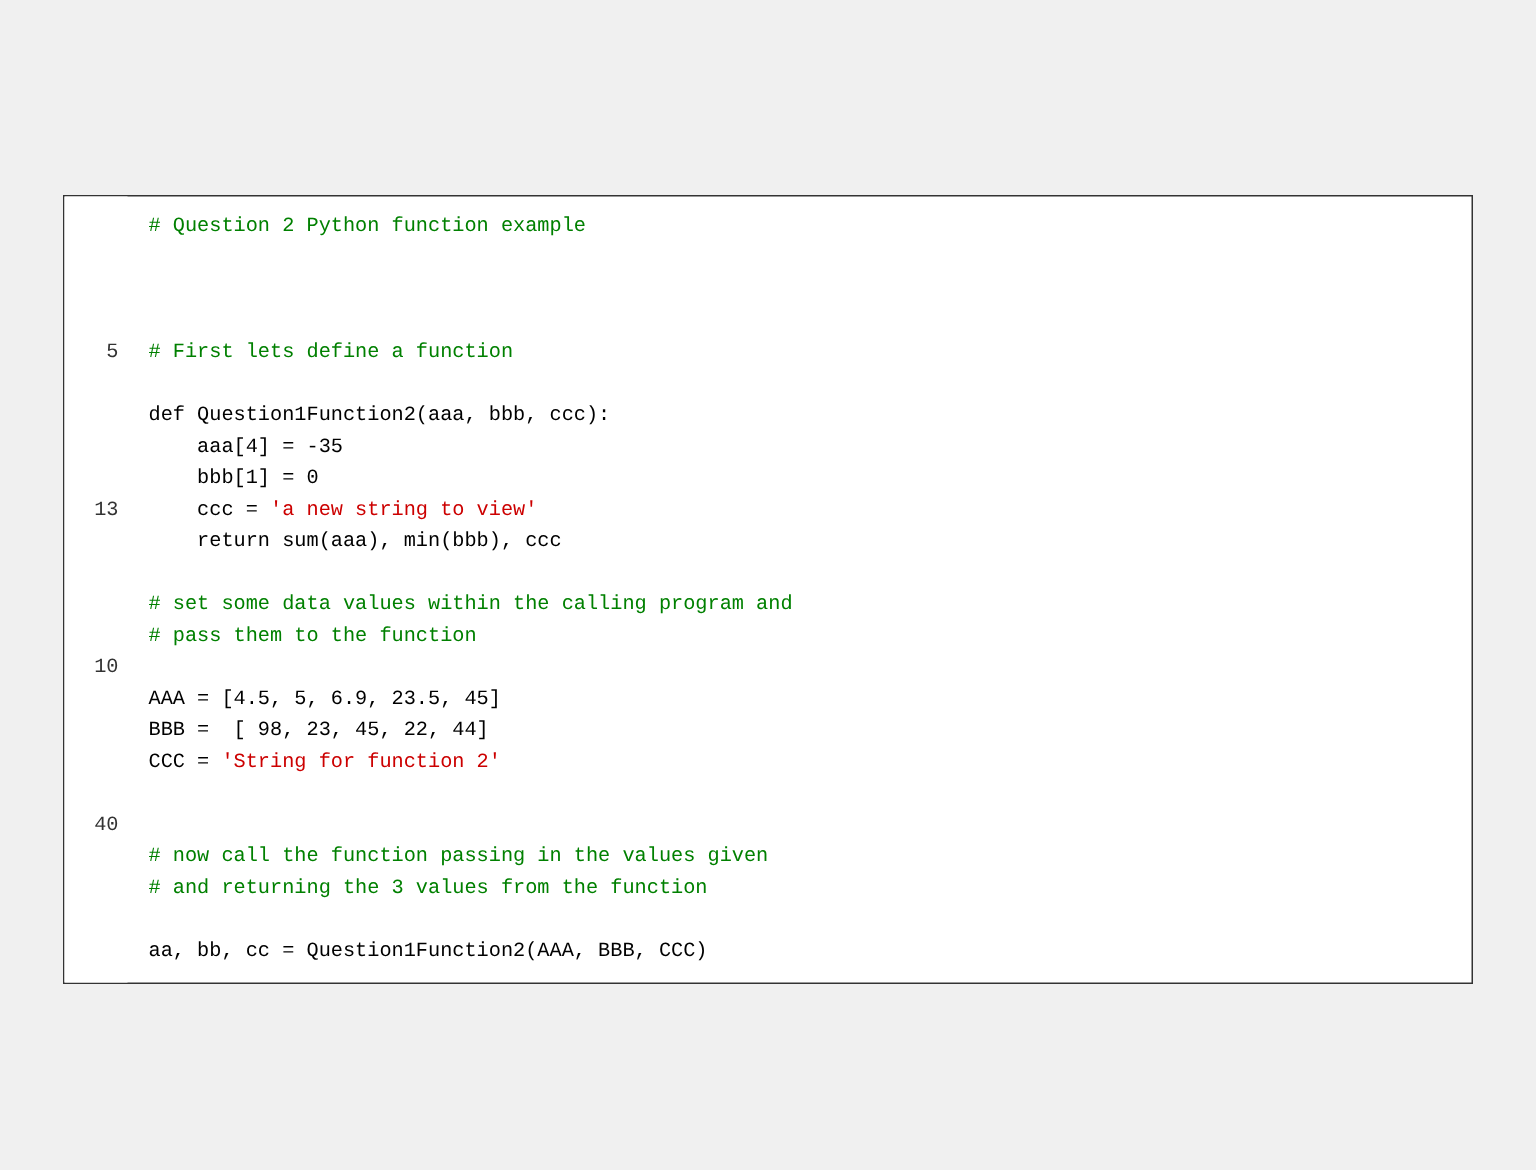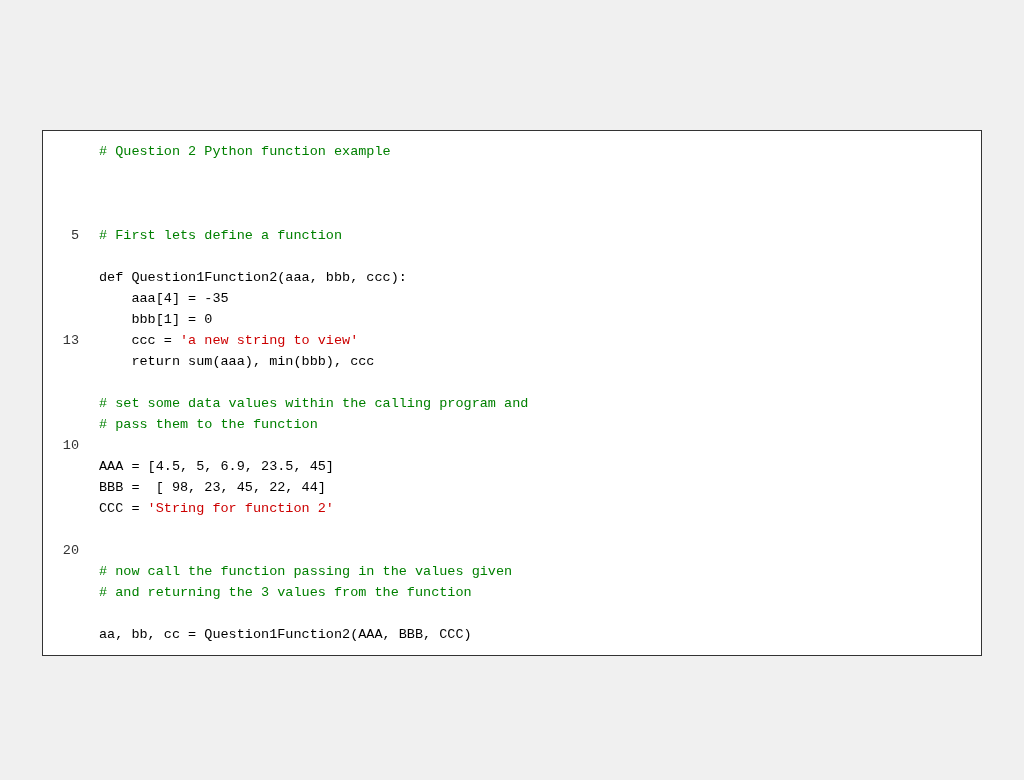--- a/index.html
+++ b/index.html
@@ -104,21 +104,21 @@
           <span class="ln">13</span>
           <span class="ln"></span>
           <span class="ln"></span>
           <span class="ln"></span>
           <span class="ln"></span>
           <span class="ln">10</span>
           <span class="ln"></span>
           <span class="ln"></span>
           <span class="ln"></span>
           <span class="ln"></span>
-          <span class="ln">20</span>
+          <span class="ln">40</span>
           <span class="ln"></span>
           <span class="ln"></span>
           <span class="ln"></span>
           <span class="ln"></span>
         </div>
       <div class="code-area" id="code-area-col"><span class="code-line"><span style="color:#008000;">#&nbsp;Question&nbsp;2&nbsp;Python&nbsp;function&nbsp;example</span></span><span class="code-line">&nbsp;</span><span class="code-line">&nbsp;</span><span class="code-line">&nbsp;</span><span class="code-line"><span style="color:#008000;">#&nbsp;First&nbsp;lets&nbsp;define&nbsp;a&nbsp;function</span></span><span class="code-line">&nbsp;</span><span class="code-line">def&nbsp;Question1Function2(aaa,&nbsp;bbb,&nbsp;ccc):</span><span class="code-line">&nbsp;&nbsp;&nbsp;&nbsp;aaa[4]&nbsp;=&nbsp;-35</span><span class="code-line">&nbsp;&nbsp;&nbsp;&nbsp;bbb[1]&nbsp;=&nbsp;0</span><span class="code-line">&nbsp;&nbsp;&nbsp;&nbsp;ccc&nbsp;=&nbsp;<span style="color:#cc0000;">'a&nbsp;new&nbsp;string&nbsp;to&nbsp;view'</span></span><span class="code-line">&nbsp;&nbsp;&nbsp;&nbsp;return&nbsp;sum(aaa),&nbsp;min(bbb),&nbsp;ccc</span><span class="code-line">&nbsp;</span><span class="code-line"><span style="color:#008000;">#&nbsp;set&nbsp;some&nbsp;data&nbsp;values&nbsp;within&nbsp;the&nbsp;calling&nbsp;program&nbsp;and</span></span><span class="code-line"><span style="color:#008000;">#&nbsp;pass&nbsp;them&nbsp;to&nbsp;the&nbsp;function</span></span><span class="code-line">&nbsp;</span><span class="code-line">AAA&nbsp;=&nbsp;[4.5,&nbsp;5,&nbsp;6.9,&nbsp;23.5,&nbsp;45]</span><span class="code-line">BBB&nbsp;=&nbsp;&nbsp;[&nbsp;98,&nbsp;23,&nbsp;45,&nbsp;22,&nbsp;44]</span><span class="code-line">CCC&nbsp;=&nbsp;<span style="color:#cc0000;">'String&nbsp;for&nbsp;function&nbsp;2'</span></span><span class="code-line">&nbsp;</span><span class="code-line">&nbsp;</span><span class="code-line"><span style="color:#008000;">#&nbsp;now&nbsp;call&nbsp;the&nbsp;function&nbsp;passing&nbsp;in&nbsp;the&nbsp;values&nbsp;given</span></span><span class="code-line"><span style="color:#008000;">#&nbsp;and&nbsp;returning&nbsp;the&nbsp;3&nbsp;values&nbsp;from&nbsp;the&nbsp;function</span></span><span class="code-line">&nbsp;</span><span class="code-line">aa,&nbsp;bb,&nbsp;cc&nbsp;=&nbsp;Question1Function2(AAA,&nbsp;BBB,&nbsp;CCC)</span></div>
     </div>
   </div>
 </div>
 

